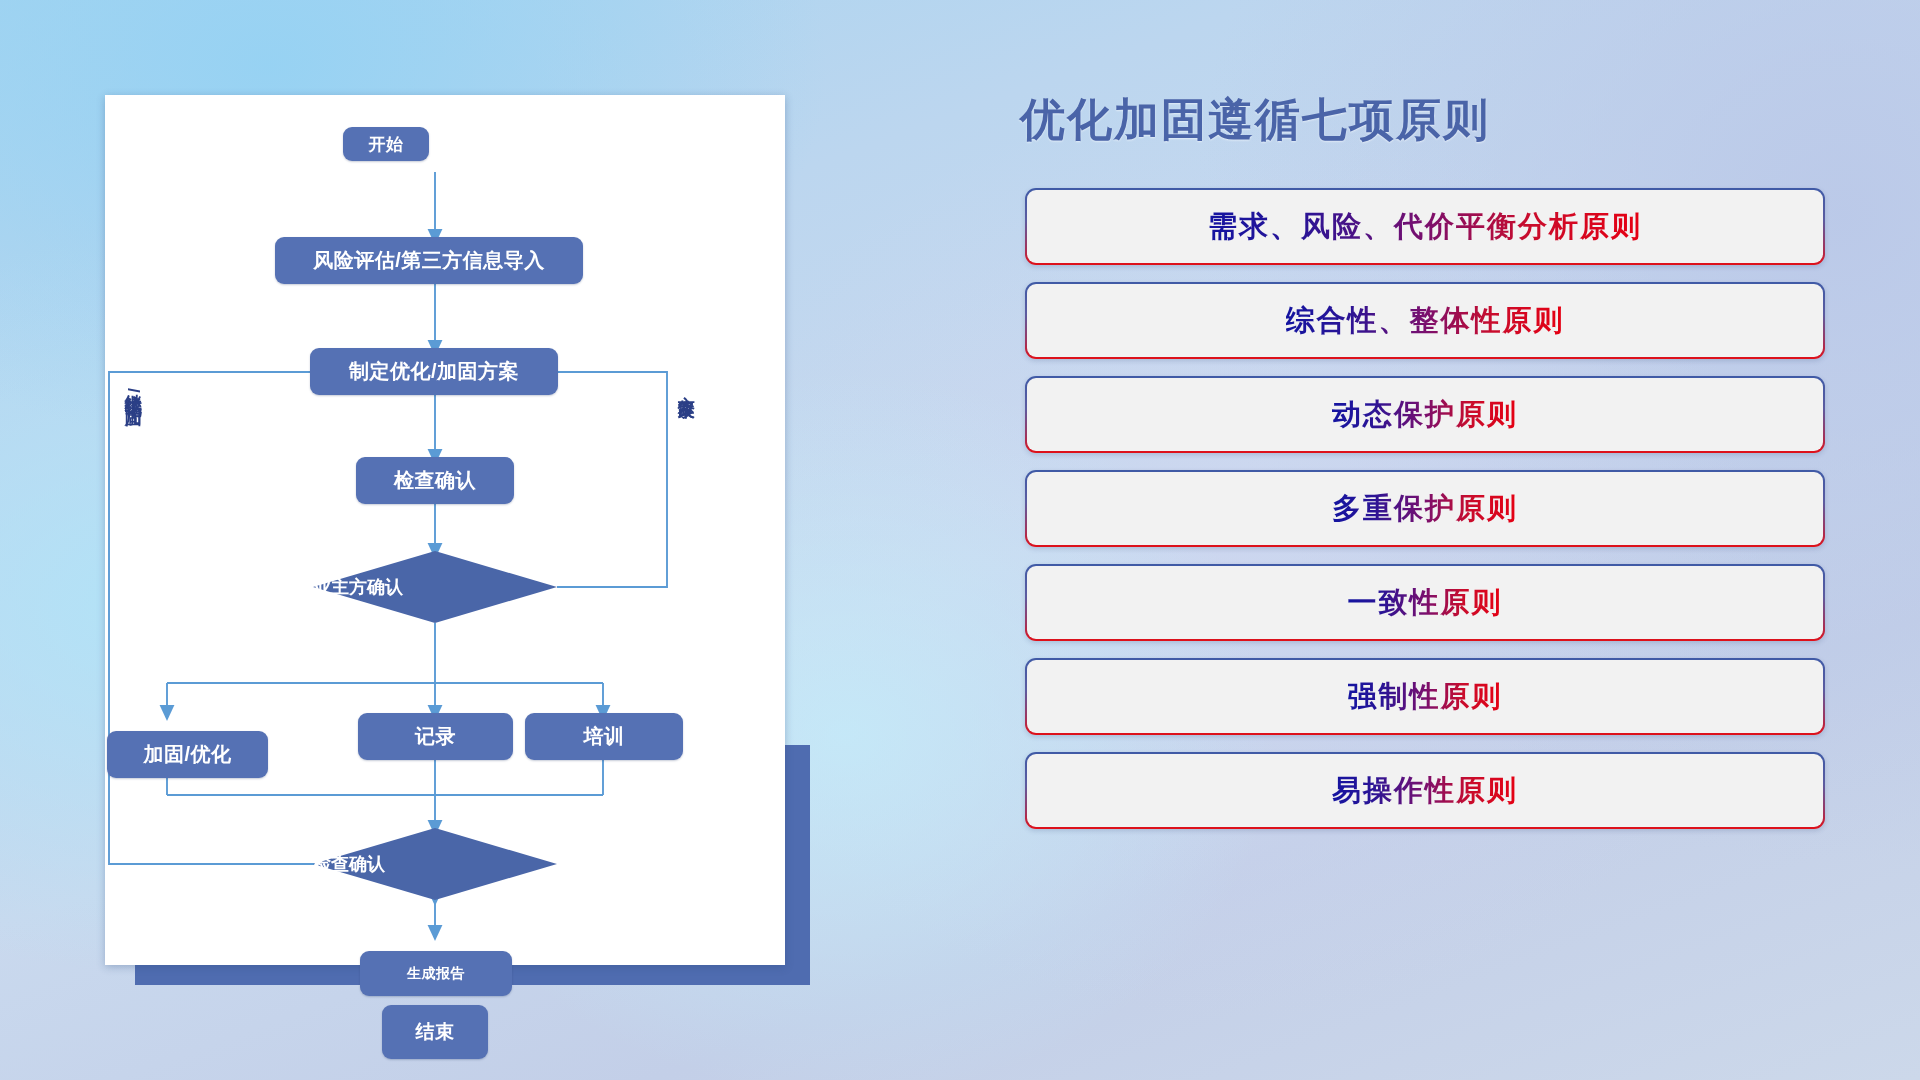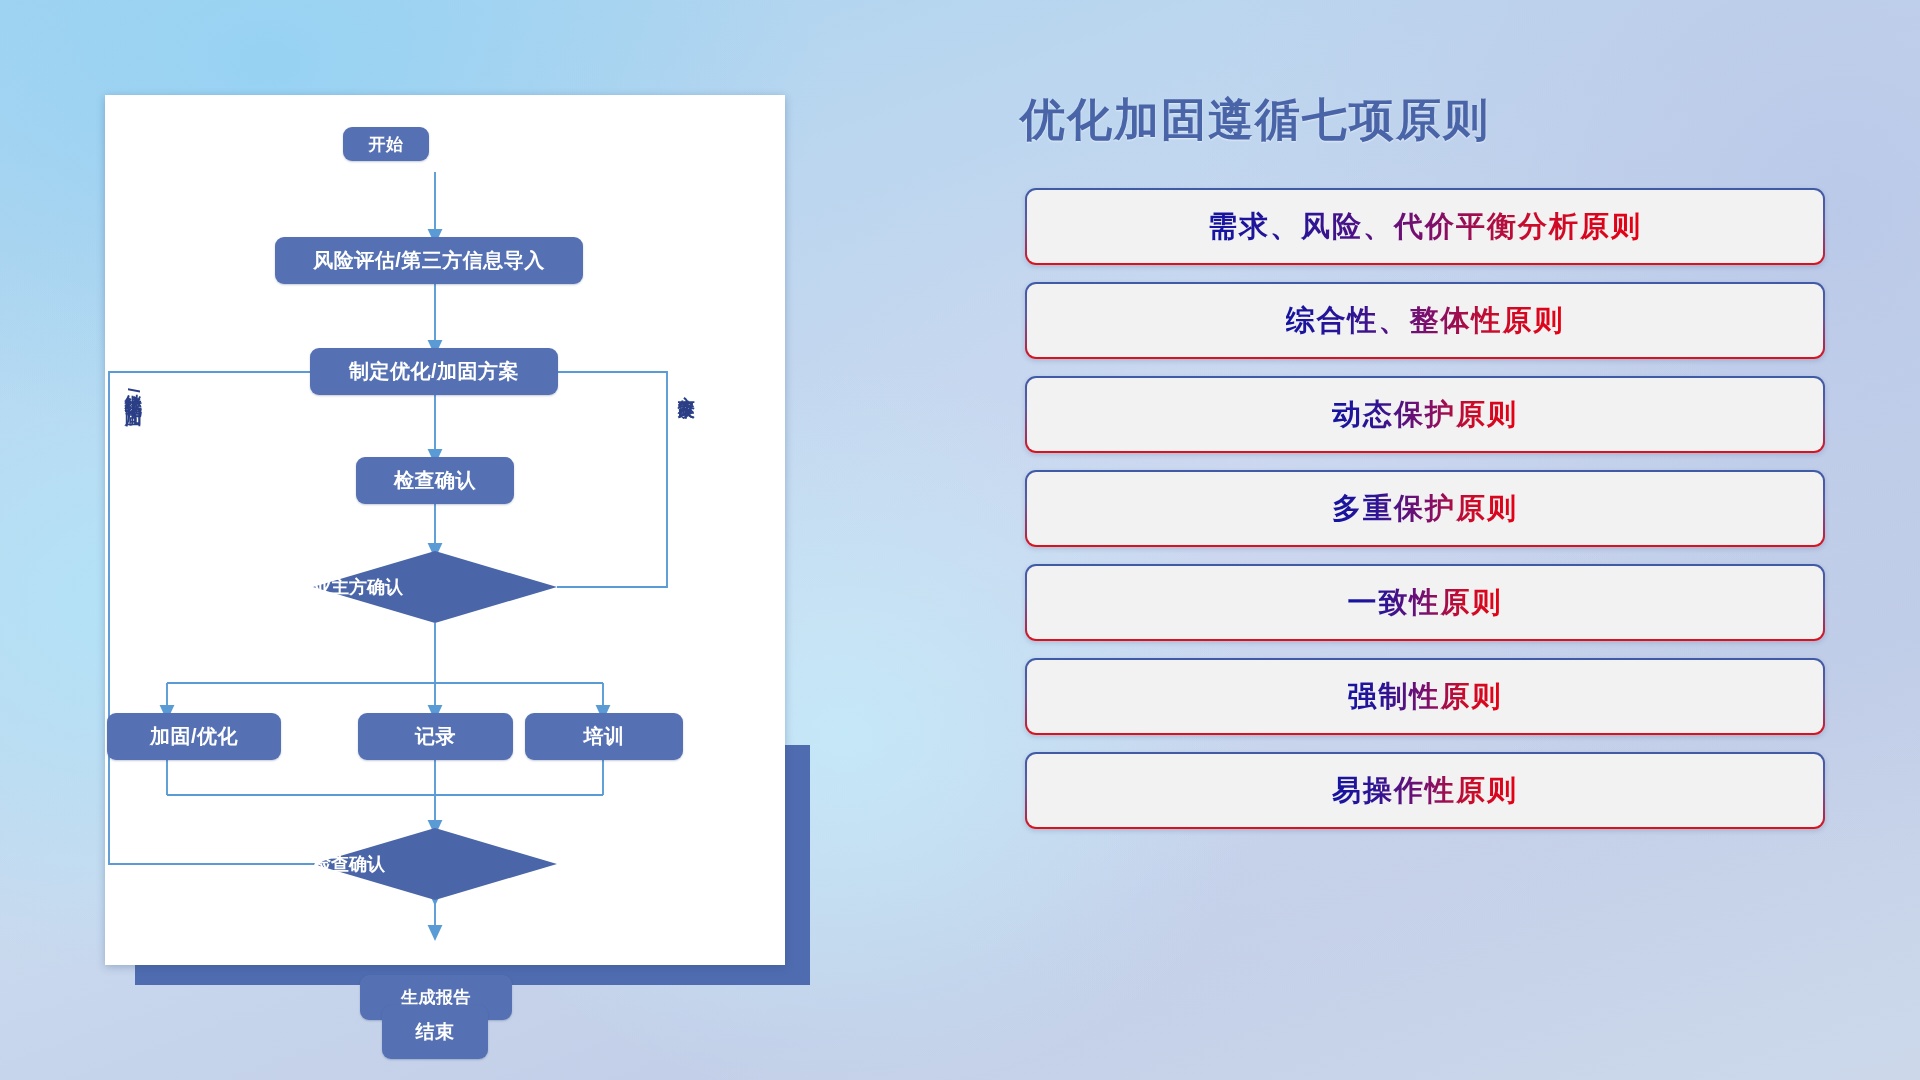--- a/index.html
+++ b/index.html
@@ -220,38 +220,38 @@
 
     <div class="node" style="left:251px; top:362px; width:158px; height:47px; font-size:20px;">
       <span>检查确认</span>
     </div>
 
     <div class="diamond" style="left:208px; top:456px; width:244px; height:72px; font-size:18px;">
       <span class="dshape"></span>
       <span class="dlabel">业主方确认</span>
     </div>
 
-    <div class="node" style="left:2px; top:618px; width:174px; height:47px; font-size:20px;">
+    <div class="node" style="left:2px; top:636px; width:161px; height:47px; font-size:20px;">
       <span>加固/优化</span>
     </div>
 
     <div class="node" style="left:253px; top:618px; width:155px; height:47px; font-size:20px;">
       <span>记录</span>
     </div>
 
     <div class="node" style="left:420px; top:618px; width:158px; height:47px; font-size:20px;">
       <span>培训</span>
     </div>
 
     <div class="diamond" style="left:208px; top:733px; width:244px; height:72px; font-size:18px;">
       <span class="dshape"></span>
       <span class="dlabel">检查确认</span>
     </div>
 
-    <div class="node" style="left:255px; top:880px; width:152px; height:45px; font-size:17px;">
+    <div class="node" style="left:255px; top:856px; width:152px; height:45px; font-size:14px;">
       <span>生成报告</span>
     </div>
 
     <div class="node" style="left:277px; top:910px; width:106px; height:54px; font-size:19px;">
       <span>结束</span>
     </div>
 
     <div class="vlabel" style="left:19px; top:285px; font-size:17px;">继续优化/加固</div>
 
     <div class="vlabel" style="left:572px; top:288px; font-size:17px;">方案修改</div>

